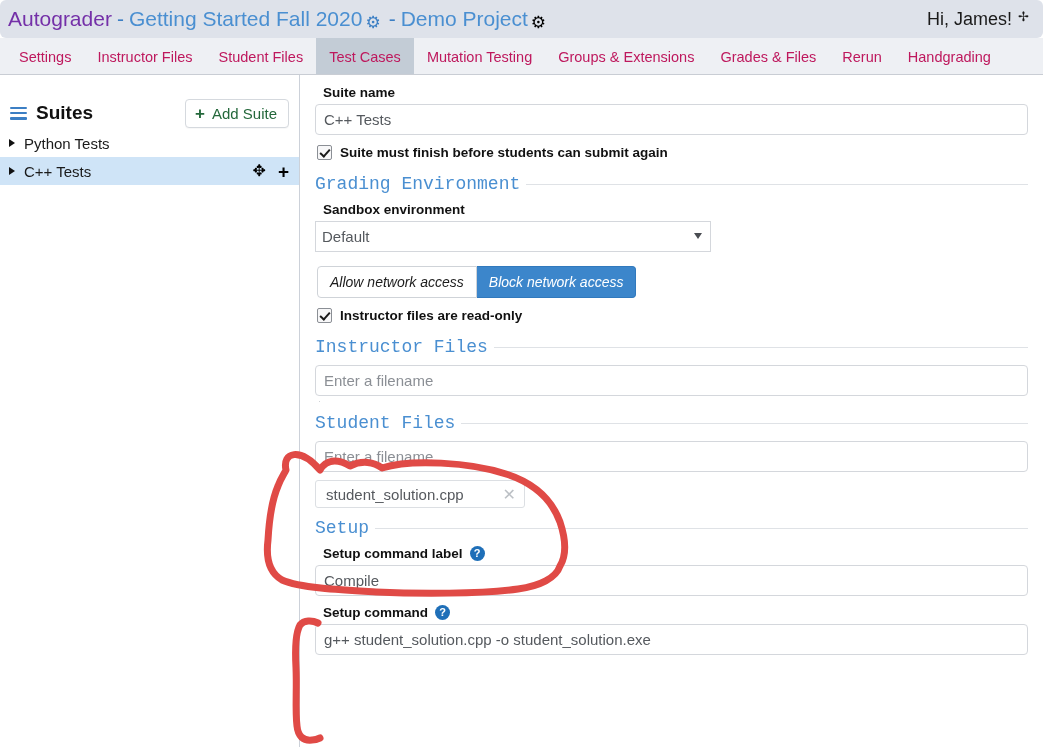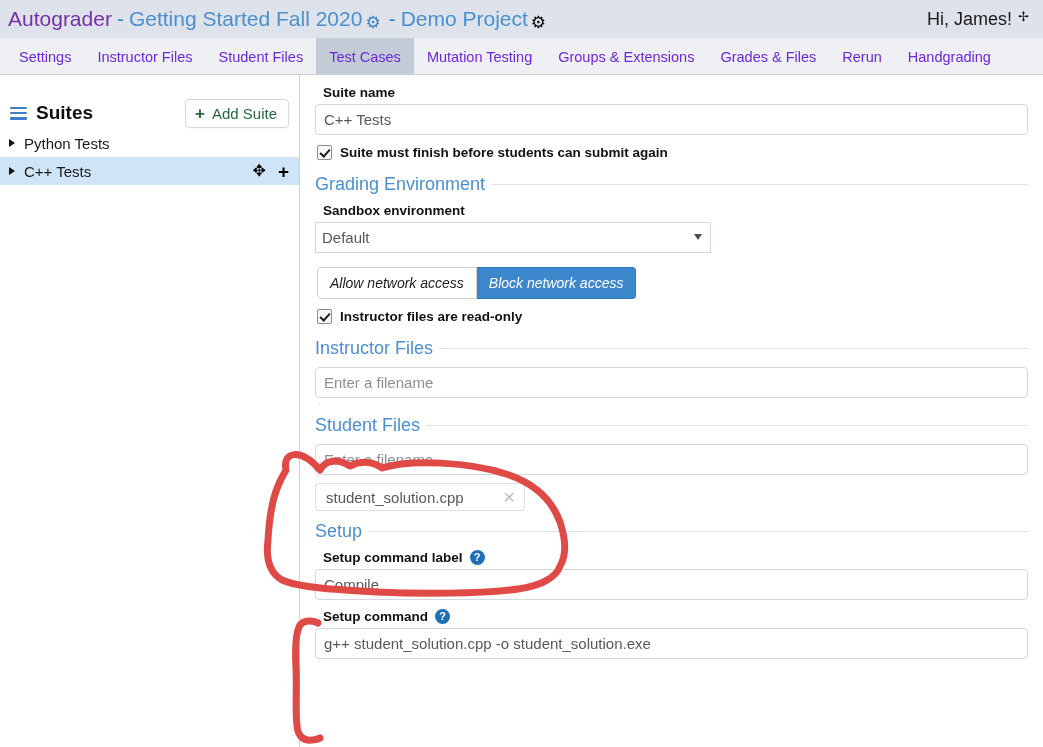--- a/index.html
+++ b/index.html
@@ -12,20 +12,21 @@
   }
 
   
   #top-header {
     height: 38px;
     background: #dee2ea;
     display: flex;
     align-items: center;
     padding: 0 14px 0 8px;
     position: relative;
+    border-radius: 6px;
   }
   #brand-area {
     display: flex;
     align-items: baseline;
     gap: 0;
     font-size: 21px;
     white-space: nowrap;
   }
   .brand-autograder { color: #7430a8; }
   .brand-sep { color: #3c7fc4; padding: 0 5px; }
@@ -58,21 +59,21 @@
     border-bottom: 1px solid #c9cdd4;
     display: flex;
     align-items: stretch;
     padding-left: 6px;
     font-size: 14.5px;
   }
   .tab {
     display: flex;
     align-items: center;
     padding: 0 12px;
-    color: #6d28d9;
+    color: #be185d;
     cursor: pointer;
     border: 1px solid transparent;
     border-bottom: none;
   }
   .tab.active {
     background: #c3ccd6;
   }
 
   
   #body-wrap {
@@ -219,20 +220,21 @@
   .legend-row {
     display: flex;
     align-items: center;
     margin: 14px 0 8px 0;
   }
   .legend-text {
     font-size: 18px;
     color: #4a8fd1;
     white-space: nowrap;
     padding-right: 6px;
+    font-family: Liberation Mono, monospace;
   }
   .legend-rule {
     flex: 1;
     height: 1px;
     background: #dfe2e6;
   }
   select.sel-input {
     width: 396px;
     height: 31px;
     border: 1px solid #d4d7dc;

